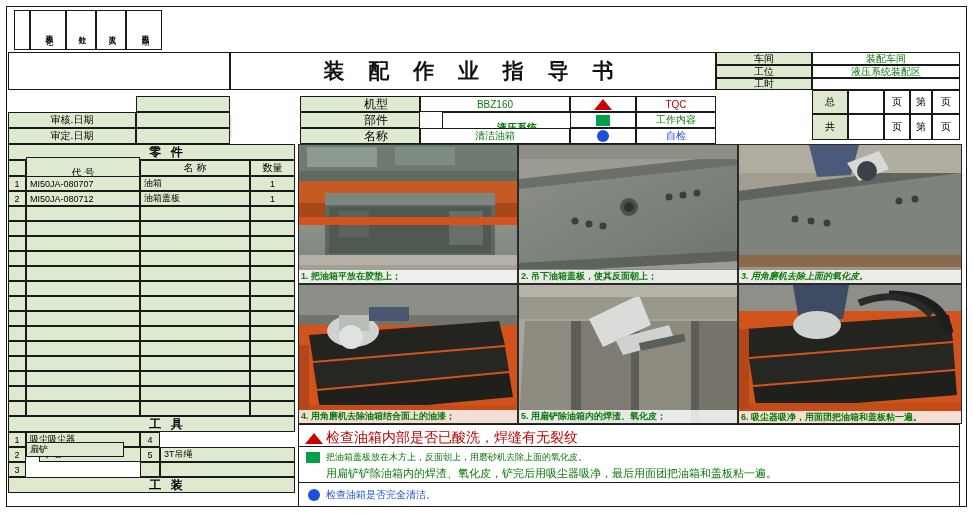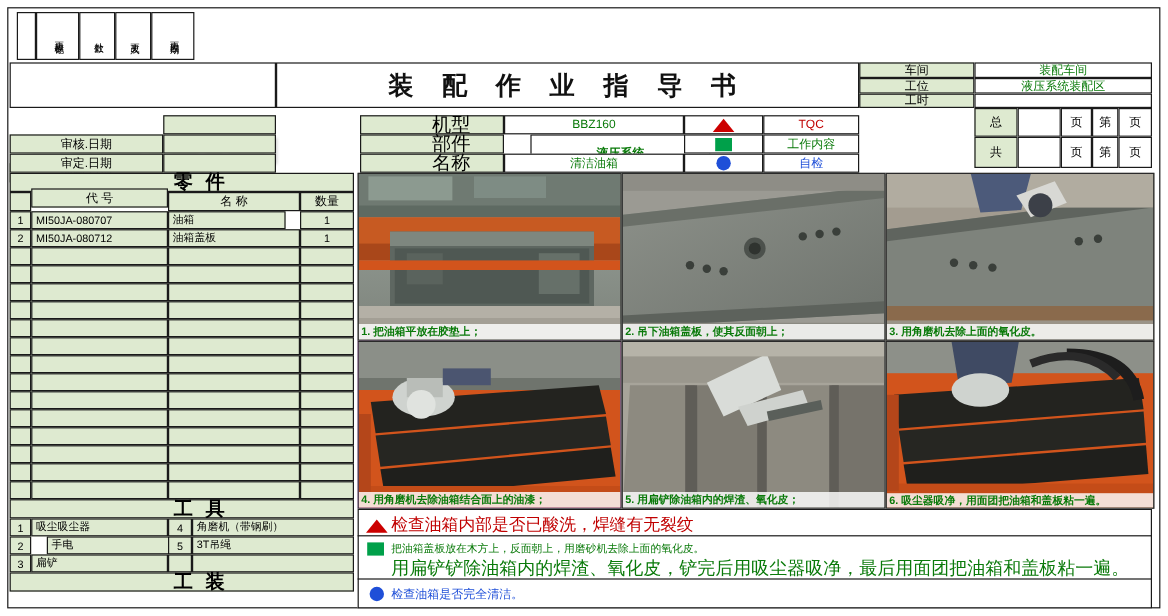--- a/index.html
+++ b/index.html
@@ -6,21 +6,21 @@
   body{font-family:"Liberation Sans","DejaVu Sans",sans-serif;}
   #sheet{position:relative;width:973px;height:513px;background:#ffffff;overflow:hidden;}
 
   .bx{position:absolute;box-sizing:border-box;border:1px solid #1a1a1a;}
   .lgreen{background:#deead0;}
   .white{background:#ffffff;}
   .ctr{display:flex;align-items:center;justify-content:center;text-align:center;}
   .lft{display:flex;align-items:center;justify-content:flex-start;text-align:left;padding-left:3px;}
   .t10{font-size:10px;}
   .t9{font-size:9px;}
-  .t11{font-size:16px;padding-left:32px;}
+  .t11{font-size:12px;padding-left:32px;}
   .bold{font-weight:bold;}
   .vert{writing-mode:vertical-rl;text-orientation:upright;letter-spacing:1px;}
 
   
   .tl-cell{font-size:8px;}
 
   
   #title{position:absolute;left:230px;top:52px;width:486px;height:38px;display:flex;align-items:center;justify-content:center;
          font-size:21px;font-weight:bold;letter-spacing:9px;color:#111;}
 
@@ -119,27 +119,27 @@
   <div class="bx white ctr t10" style="left:636px;top:112px;width:80px;height:16px;color:#0a7a0a;">工作内容</div>
 
   <div class="bx white ctr" style="left:570px;top:128px;width:66px;height:16px;">
     <span class="sym-cir"></span>
   </div>
   <div class="bx white ctr t10" style="left:636px;top:128px;width:80px;height:16px;color:#1f4fd8;font-family:Liberation Mono, monospace;">自检</div>
 
   <div class="bx lgreen ctr t11 bold" style="left:8px;top:144px;width:287px;height:16px;letter-spacing:3px;">零          件</div>
 
   <div class="bx lgreen ctr t10" style="left:8px;top:160px;width:18px;height:16px;"></div>
-  <div class="bx lgreen ctr t10" style="left:26px;top:157px;width:114px;height:16px;">代  号</div>
+  <div class="bx lgreen ctr t10" style="left:26px;top:157px;width:114px;height:32px;">代  号</div>
   <div class="bx lgreen ctr t10" style="left:140px;top:160px;width:110px;height:16px;">名  称</div>
   <div class="bx lgreen ctr t10" style="left:250px;top:160px;width:45px;height:16px;">数量</div>
 
   <div class="bx lgreen ctr t9" style="left:8px;top:176px;width:18px;height:15px;">1</div>
   <div class="bx lgreen lft t9" style="left:26px;top:176px;width:114px;height:15px;">MI50JA-080707</div>
-  <div class="bx lgreen lft t9" style="left:140px;top:176px;width:98px;height:15px;">油箱</div>
+  <div class="bx lgreen lft t9" style="left:140px;top:176px;width:110px;height:15px;">油箱</div>
   <div class="bx lgreen ctr t9" style="left:250px;top:176px;width:45px;height:15px;">1</div>
 
   <div class="bx lgreen ctr t9" style="left:8px;top:191px;width:18px;height:15px;">2</div>
   <div class="bx lgreen lft t9" style="left:26px;top:191px;width:114px;height:15px;">MI50JA-080712</div>
   <div class="bx lgreen lft t9" style="left:140px;top:191px;width:110px;height:15px;">油箱盖板</div>
   <div class="bx lgreen ctr t9" style="left:250px;top:191px;width:45px;height:15px;">1</div>
 
   <div class="bx lgreen" style="left:8px;top:206px;width:18px;height:15px;"></div>
   <div class="bx lgreen" style="left:26px;top:206px;width:114px;height:15px;"></div>
   <div class="bx lgreen" style="left:140px;top:206px;width:110px;height:15px;"></div>
@@ -208,29 +208,28 @@
   <div class="bx lgreen" style="left:8px;top:401px;width:18px;height:15px;"></div>
   <div class="bx lgreen" style="left:26px;top:401px;width:114px;height:15px;"></div>
   <div class="bx lgreen" style="left:140px;top:401px;width:110px;height:15px;"></div>
   <div class="bx lgreen" style="left:250px;top:401px;width:45px;height:15px;"></div>
 
   <div class="bx lgreen ctr t11 bold" style="left:8px;top:416px;width:287px;height:16px;letter-spacing:3px;">工                     具</div>
 
   <div class="bx lgreen ctr t9" style="left:8px;top:432px;width:18px;height:15px;">1</div>
   <div class="bx lgreen lft t9" style="left:26px;top:432px;width:114px;height:15px;">吸尘吸尘器</div>
   <div class="bx lgreen ctr t9" style="left:140px;top:432px;width:20px;height:15px;">4</div>
-  <div class="bx lgreen lft t9" style="left:160px;top:432px;width:135px;height:15px;">角磨机（带钢刷）</div>
 
   <div class="bx lgreen ctr t9" style="left:8px;top:447px;width:18px;height:15px;">2</div>
   <div class="bx lgreen lft t9" style="left:39px;top:447px;width:124px;height:15px;">手电</div>
   <div class="bx lgreen ctr t9" style="left:140px;top:447px;width:20px;height:15px;">5</div>
   <div class="bx lgreen lft t9" style="left:160px;top:447px;width:135px;height:15px;">3T吊绳</div>
 
   <div class="bx lgreen ctr t9" style="left:8px;top:462px;width:18px;height:15px;">3</div>
-  <div class="bx lgreen lft t9" style="left:26px;top:462px;width:114px;height:15px;">扁铲</div>
+  <div class="bx lgreen lft t9" style="left:26px;top:442px;width:98px;height:15px;">扁铲</div>
   <div class="bx lgreen ctr t9" style="left:140px;top:462px;width:20px;height:15px;"></div>
   <div class="bx lgreen lft t9" style="left:160px;top:462px;width:135px;height:15px;"></div>
 
   <div class="bx lgreen ctr t11 bold" style="left:8px;top:477px;width:287px;height:16px;letter-spacing:3px;">工                     装</div>
 
   <div class="photo" style="left:298px;top:144px;width:218px;height:138px;background:#8a8f86;">
     <svg width="218" height="138" viewBox="0 0 218 138" preserveAspectRatio="none">
       <defs>
         <linearGradient id="g1a" x1="0" y1="0" x2="0" y2="1">
           <stop offset="0%" stop-color="#9aa39a"></stop>
@@ -278,42 +277,42 @@
       <circle cx="84" cy="81" r="3.5" fill="#3a3f3a"></circle>
       <circle cx="150" cy="52" r="3.5" fill="#3a3f3a"></circle>
       <circle cx="164" cy="50" r="3.5" fill="#3a3f3a"></circle>
       <circle cx="178" cy="48" r="3.5" fill="#3a3f3a"></circle>
       <rect x="0" y="0" width="218" height="14" fill="#8e8d86"></rect>
       <rect x="0" y="124" width="218" height="14" fill="#8a8981"></rect>
     </svg>
     <div class="cap">2. 吊下油箱盖板，使其反面朝上；</div>
   </div>
 
-  <div class="photo" style="left:738px;top:144px;width:222px;height:138px;background:#8d8a80;">
+  <div class="photo" style="left:738px;top:144px;width:222px;height:138px;background:#8d8a80;font-style:italic;">
     <svg width="222" height="138" viewBox="0 0 222 138" preserveAspectRatio="none">
       <rect width="222" height="138" fill="#a39c90"></rect>
       <polygon points="0,46 222,18 222,120 0,132" fill="#7e837c"></polygon>
       <polygon points="0,46 222,18 222,28 0,56" fill="#5f645e"></polygon>
       <rect x="0" y="0" width="222" height="28" fill="#b1aca0"></rect>
 
       <path d="M70 0 L120 0 L112 30 L78 32 Z" fill="#4c5a7a"></path>
       <path d="M108 18 L140 6 L150 24 L120 36 Z" fill="#d8d8d4"></path>
       <circle cx="128" cy="26" r="10" fill="#3c4048"></circle>
       <circle cx="56" cy="74" r="3.5" fill="#3a3f3a"></circle>
       <circle cx="72" cy="76" r="3.5" fill="#3a3f3a"></circle>
       <circle cx="88" cy="78" r="3.5" fill="#3a3f3a"></circle>
       <circle cx="160" cy="56" r="3.5" fill="#3a3f3a"></circle>
       <circle cx="176" cy="54" r="3.5" fill="#3a3f3a"></circle>
       <rect x="0" y="120" width="222" height="18" fill="#9b9488"></rect>
       <rect x="0" y="110" width="222" height="12" fill="#8a6a4c"></rect>
     </svg>
     <div class="cap">3. 用角磨机去除上面的氧化皮。</div>
   </div>
 
-  <div class="photo" style="left:298px;top:284px;width:218px;height:138px;background:#f0abfc;">
+  <div class="photo" style="left:298px;top:284px;width:218px;height:138px;background:#bef264;">
     <svg width="218" height="138" viewBox="0 0 218 138" preserveAspectRatio="none">
       <rect width="218" height="138" fill="#d2541c"></rect>
       <rect x="0" y="0" width="218" height="30" fill="#8b8f88"></rect>
       <rect x="0" y="30" width="218" height="10" fill="#6f746d"></rect>
 
       <polygon points="10,50 200,36 206,60 14,76" fill="#23231f"></polygon>
       <polygon points="14,78 206,62 210,86 18,104" fill="#262622"></polygon>
       <polygon points="18,106 210,88 214,112 22,130" fill="#1f1f1c"></polygon>
       <rect x="0" y="120" width="218" height="18" fill="#c44c18"></rect>
 
@@ -371,21 +370,21 @@
     <span class="sym-tri"></span>
   </div>
   <div style="position:absolute;left:326px;top:430px;width:620px;height:16px;display:flex;align-items:center;font-size:14px;color:#c00000;">检查油箱内部是否已酸洗，焊缝有无裂纹</div>
   <div class="bx" style="left:298px;top:446px;width:662px;height:0;border-width:0 0 1px 0;border-color:#1a1a1a;"></div>
 
   <div style="position:absolute;left:306px;top:452px;width:16px;height:12px;">
     <span class="sym-sq" style="display:block;"></span>
   </div>
   <div style="position:absolute;left:326px;top:450px;width:620px;height:14px;display:flex;align-items:center;font-size:9px;color:#0a7a0a;">把油箱盖板放在木方上，反面朝上，用磨砂机去除上面的氧化皮。</div>
 
-  <div style="position:absolute;left:326px;top:466px;width:620px;height:14px;display:flex;align-items:center;font-size:15px;color:#0a7a0a;">用扁铲铲除油箱内的焊渣、氧化皮，铲完后用吸尘器吸净，最后用面团把油箱和盖板粘一遍。</div>
+  <div style="position:absolute;left:326px;top:466px;width:620px;height:14px;display:flex;align-items:center;font-size:11px;color:#0a7a0a;">用扁铲铲除油箱内的焊渣、氧化皮，铲完后用吸尘器吸净，最后用面团把油箱和盖板粘一遍。</div>
   <div class="bx" style="left:298px;top:482px;width:662px;height:0;border-width:0 0 1px 0;border-color:#1a1a1a;"></div>
 
   <div style="position:absolute;left:306px;top:488px;width:16px;height:14px;display:flex;align-items:center;justify-content:center;">
     <span class="sym-cir"></span>
   </div>
   <div style="position:absolute;left:326px;top:487px;width:620px;height:16px;display:flex;align-items:center;font-size:10px;color:#1f4fd8;">检查油箱是否完全清洁。</div>
 
 </div>
 
 </body></html>

